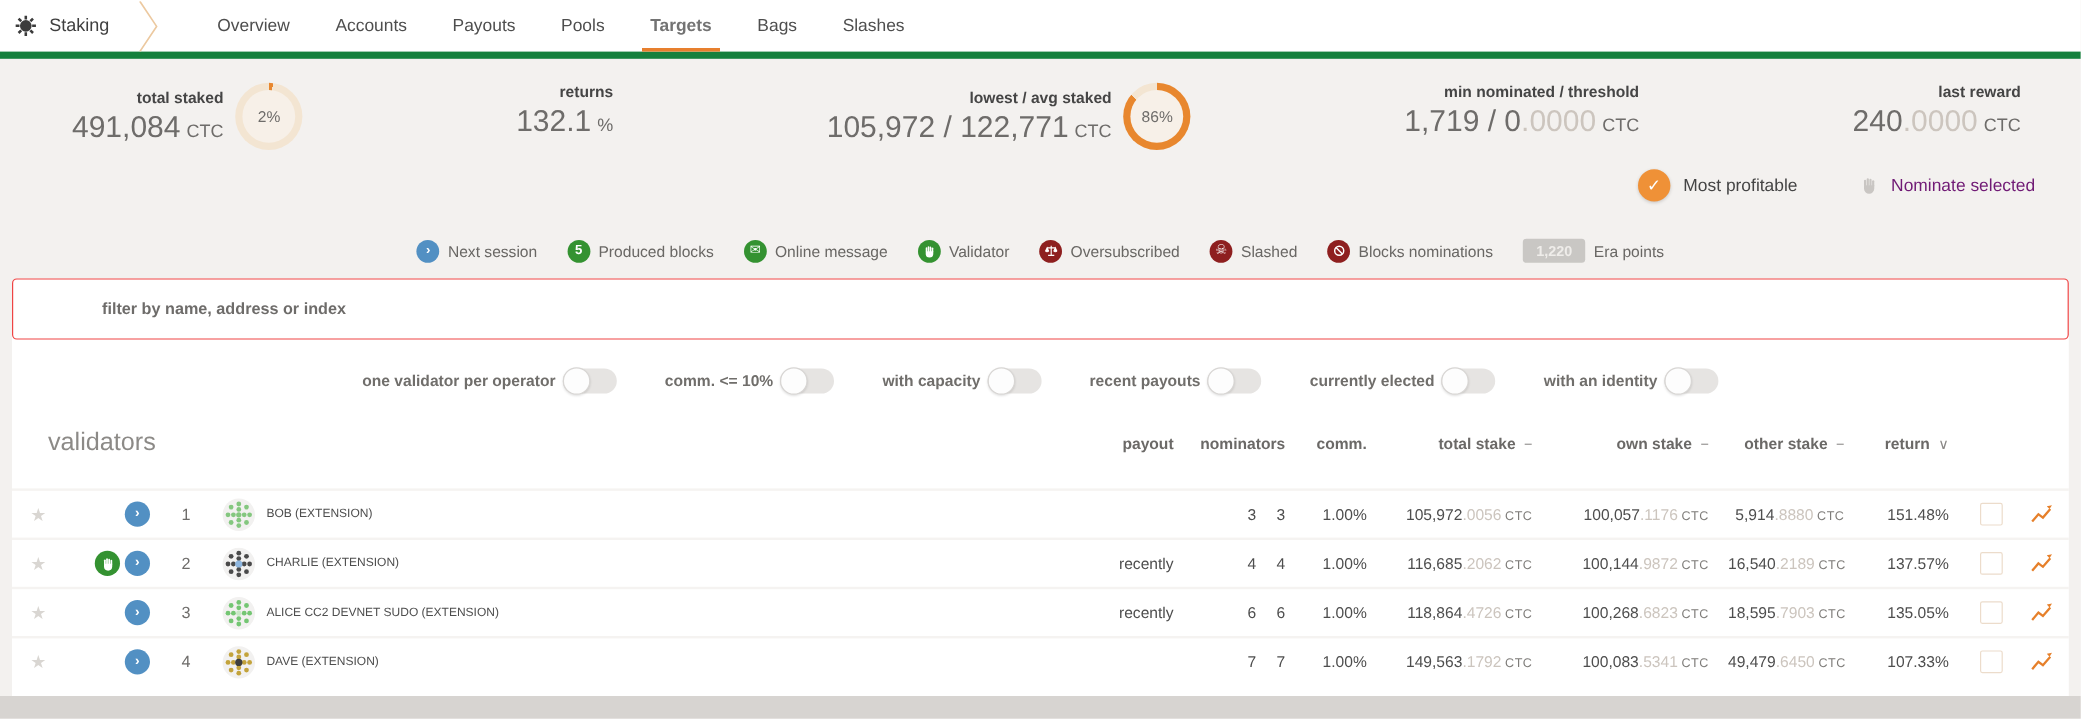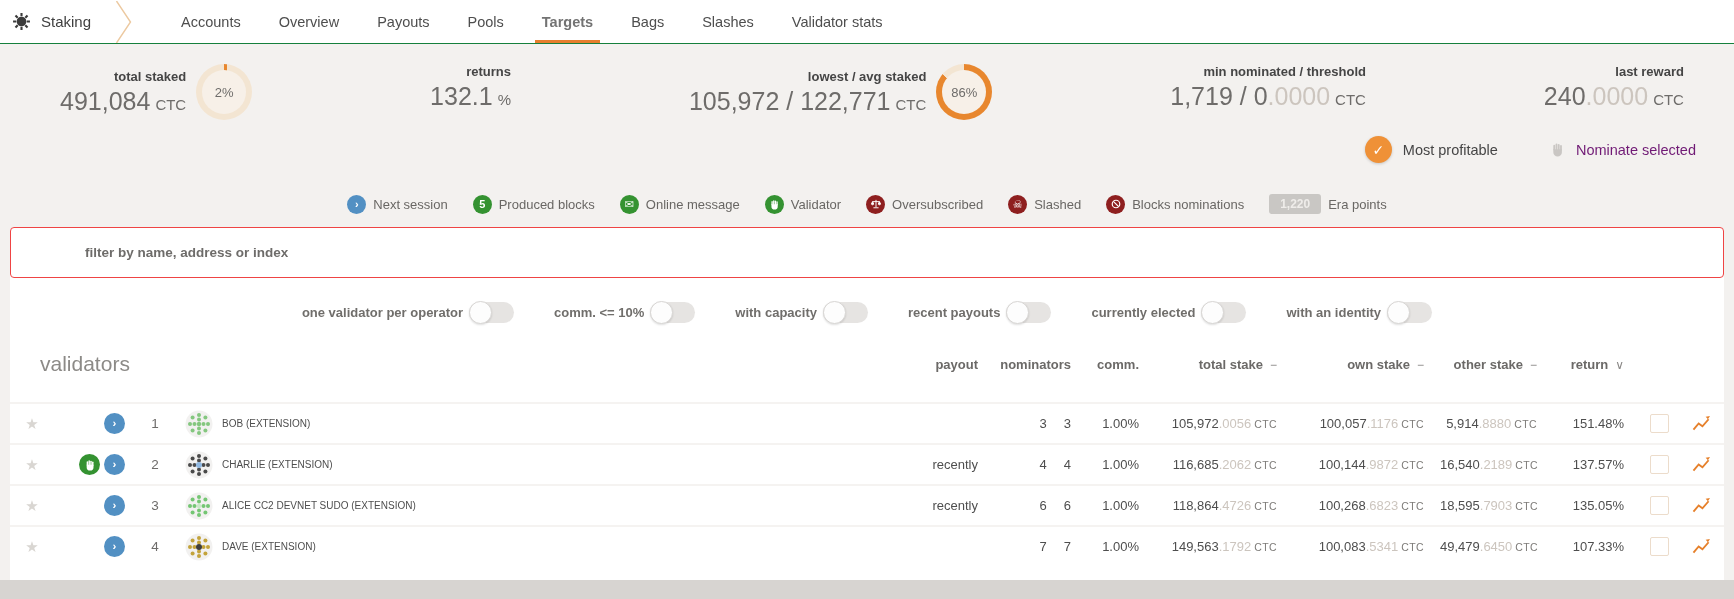--- a/index.html
+++ b/index.html
@@ -4,21 +4,21 @@
 <style>
   html,body{margin:0;padding:0;}
   body{
     width:1734px;height:599px;overflow:hidden;position:relative;
     background:#f3f1ef;
     font-family:"Liberation Sans","DejaVu Sans",sans-serif;
     display:flex;flex-direction:column;
     -webkit-font-smoothing:antialiased;
   }
   
-  .topbar{height:43px;flex:none;background:#fff;display:flex;align-items:stretch;border-bottom:1px solid #15803d;}
+  .topbar{height:43px;flex:none;background:#fff;display:flex;align-items:stretch;border-bottom:6px solid #15803d;}
   .brand{display:flex;align-items:center;gap:10px;padding:0 24px 0 12px;font-size:15px;color:#3f3f3f;}
   .crumb{align-self:center;flex:none;}
   .tabs{display:flex;margin-left:30px;}
   .tab{display:flex;align-items:center;padding:0 19px;font-size:14.5px;color:#4e4e4e;position:relative;cursor:pointer;text-decoration:none;}
   .tab.active{font-weight:700;color:#737373;}
   .tab.active::after{content:"";position:absolute;left:12px;right:12px;bottom:0;height:3px;background:#e77f2e;}
   
   .summary{display:flex;justify-content:space-between;align-items:flex-start;padding:20px 50px 2px 60px;}
   .stat{display:flex;align-items:center;gap:10px;}
   .stat-text{text-align:right;}
@@ -95,28 +95,27 @@
           <path d="M9 1v3M9 14v3M1 9h3M14 9h3M3.3 3.3l2.1 2.1M12.6 12.6l2.1 2.1M14.7 3.3l-2.1 2.1M5.4 12.6l-2.1 2.1"></path>
         </g>
       <circle cx="9" cy="9" r="4.6" fill="#3b3b3b"></circle>
     </svg>
     <span>Staking</span>
   </div>
   <svg class="crumb" width="17" height="42" viewBox="0 0 17 42">
     <path d="M1.5 0l14 21-14 21" fill="none" stroke="#ecc9a0" stroke-width="1.4"></path>
   </svg>
   <nav class="tabs">
+    <a class="tab">Overview</a>
     <a class="tab">Accounts</a>
-    <a class="tab">Overview</a>
     <a class="tab">Payouts</a>
     <a class="tab">Pools</a>
     <a class="tab active">Targets</a>
     <a class="tab">Bags</a>
     <a class="tab">Slashes</a>
-    <a class="tab">Validator stats</a>
   </nav>
 </header>
 
 <section class="summary">
   <div class="stat">
     <div class="stat-text">
       <div class="stat-label">total staked</div>
       <div class="stat-value"><span>491,084</span><span class="unit">CTC</span></div>
     </div>
     <div class="gauge" style="background: conic-gradient(rgb(232, 135, 46) 0deg, rgb(232, 135, 46) 2%, rgb(243, 229, 210) 2%, rgb(243, 229, 210) 100%);">

